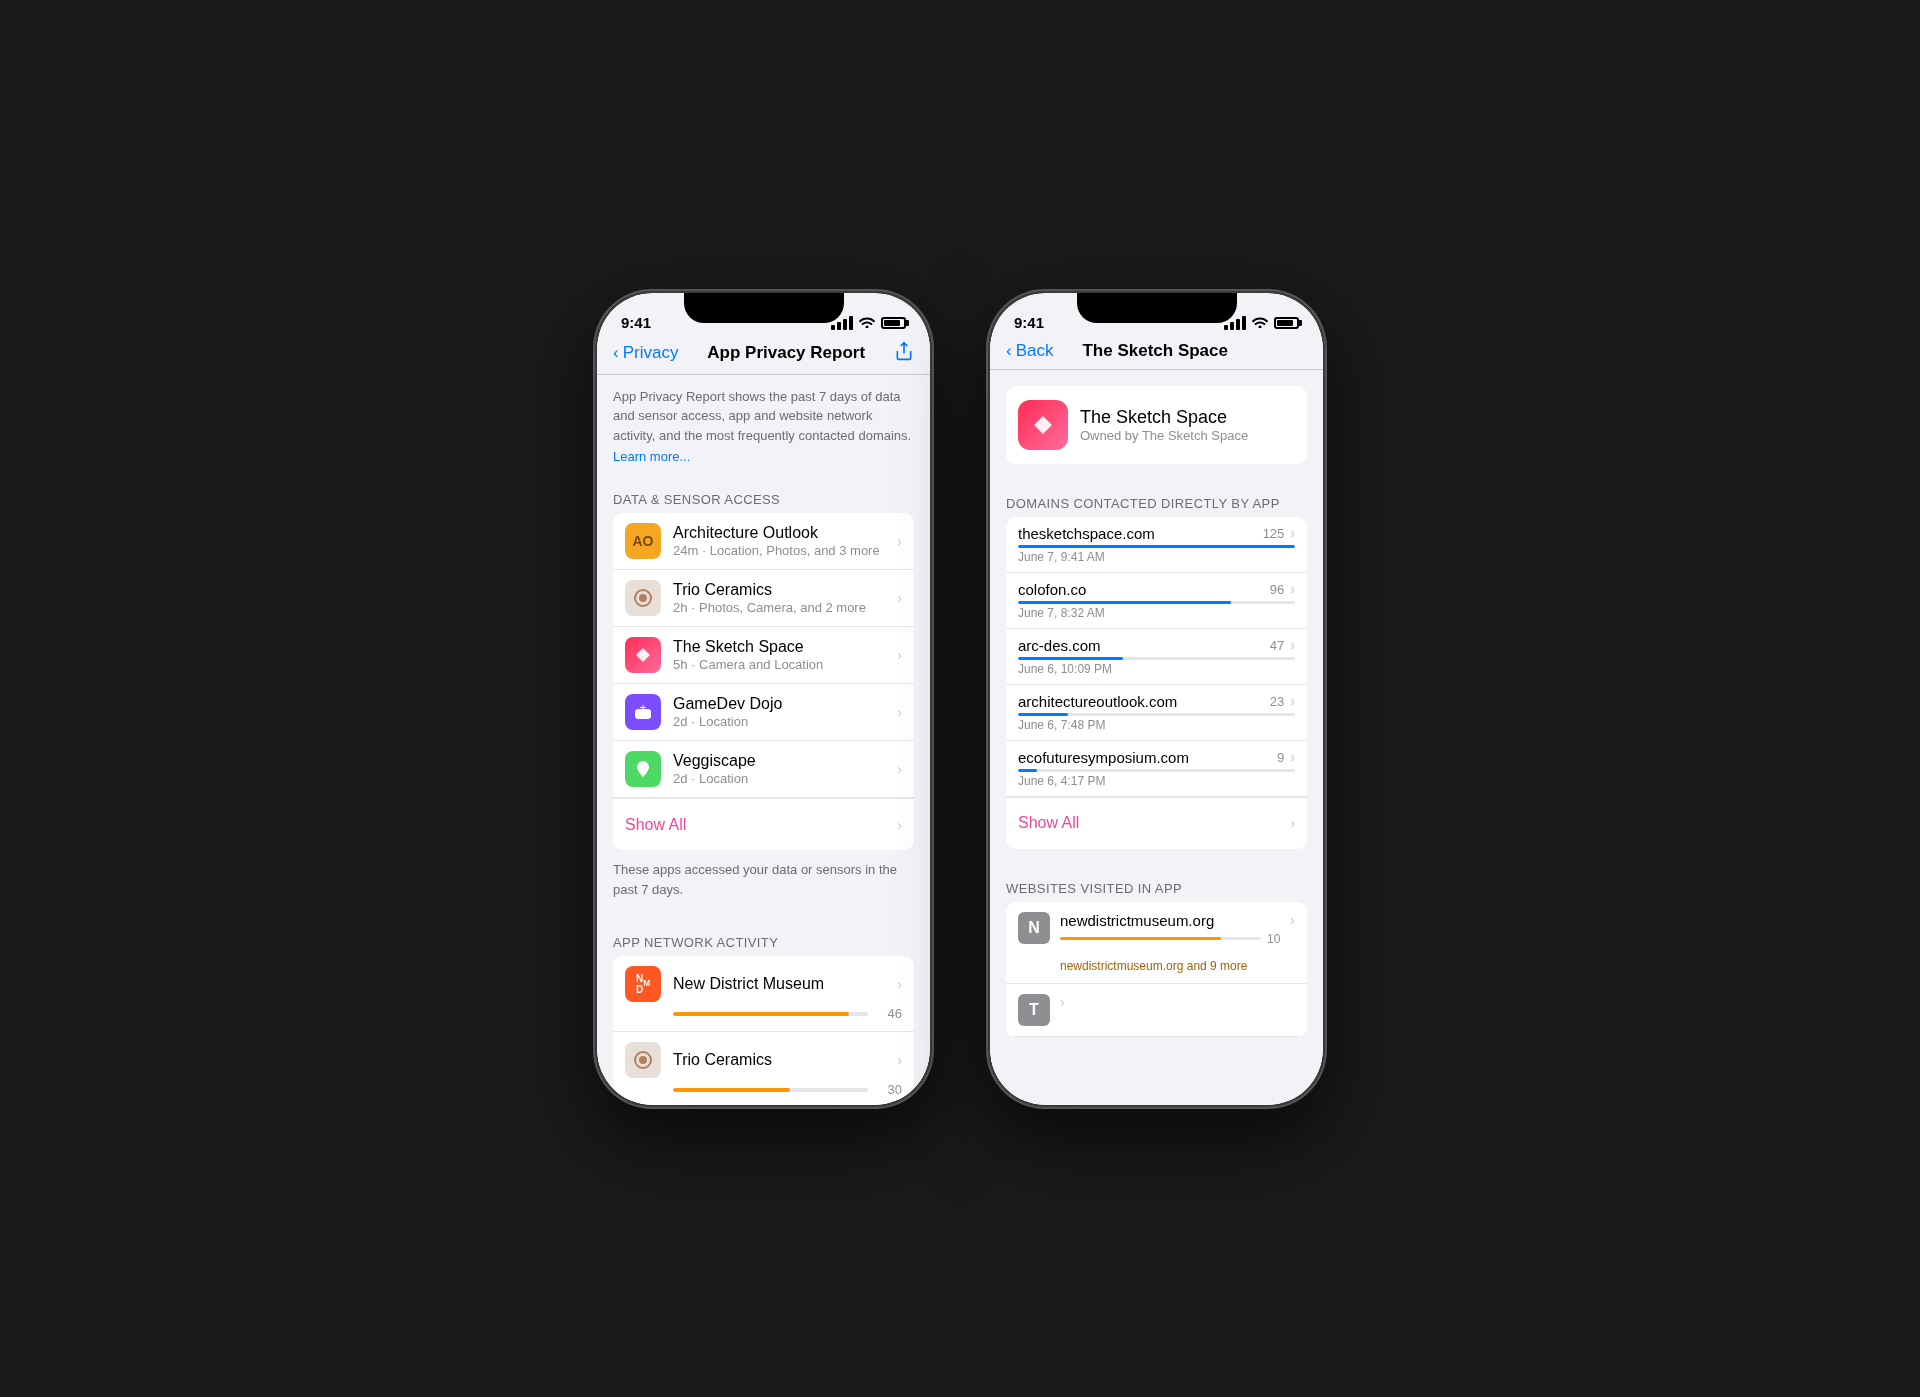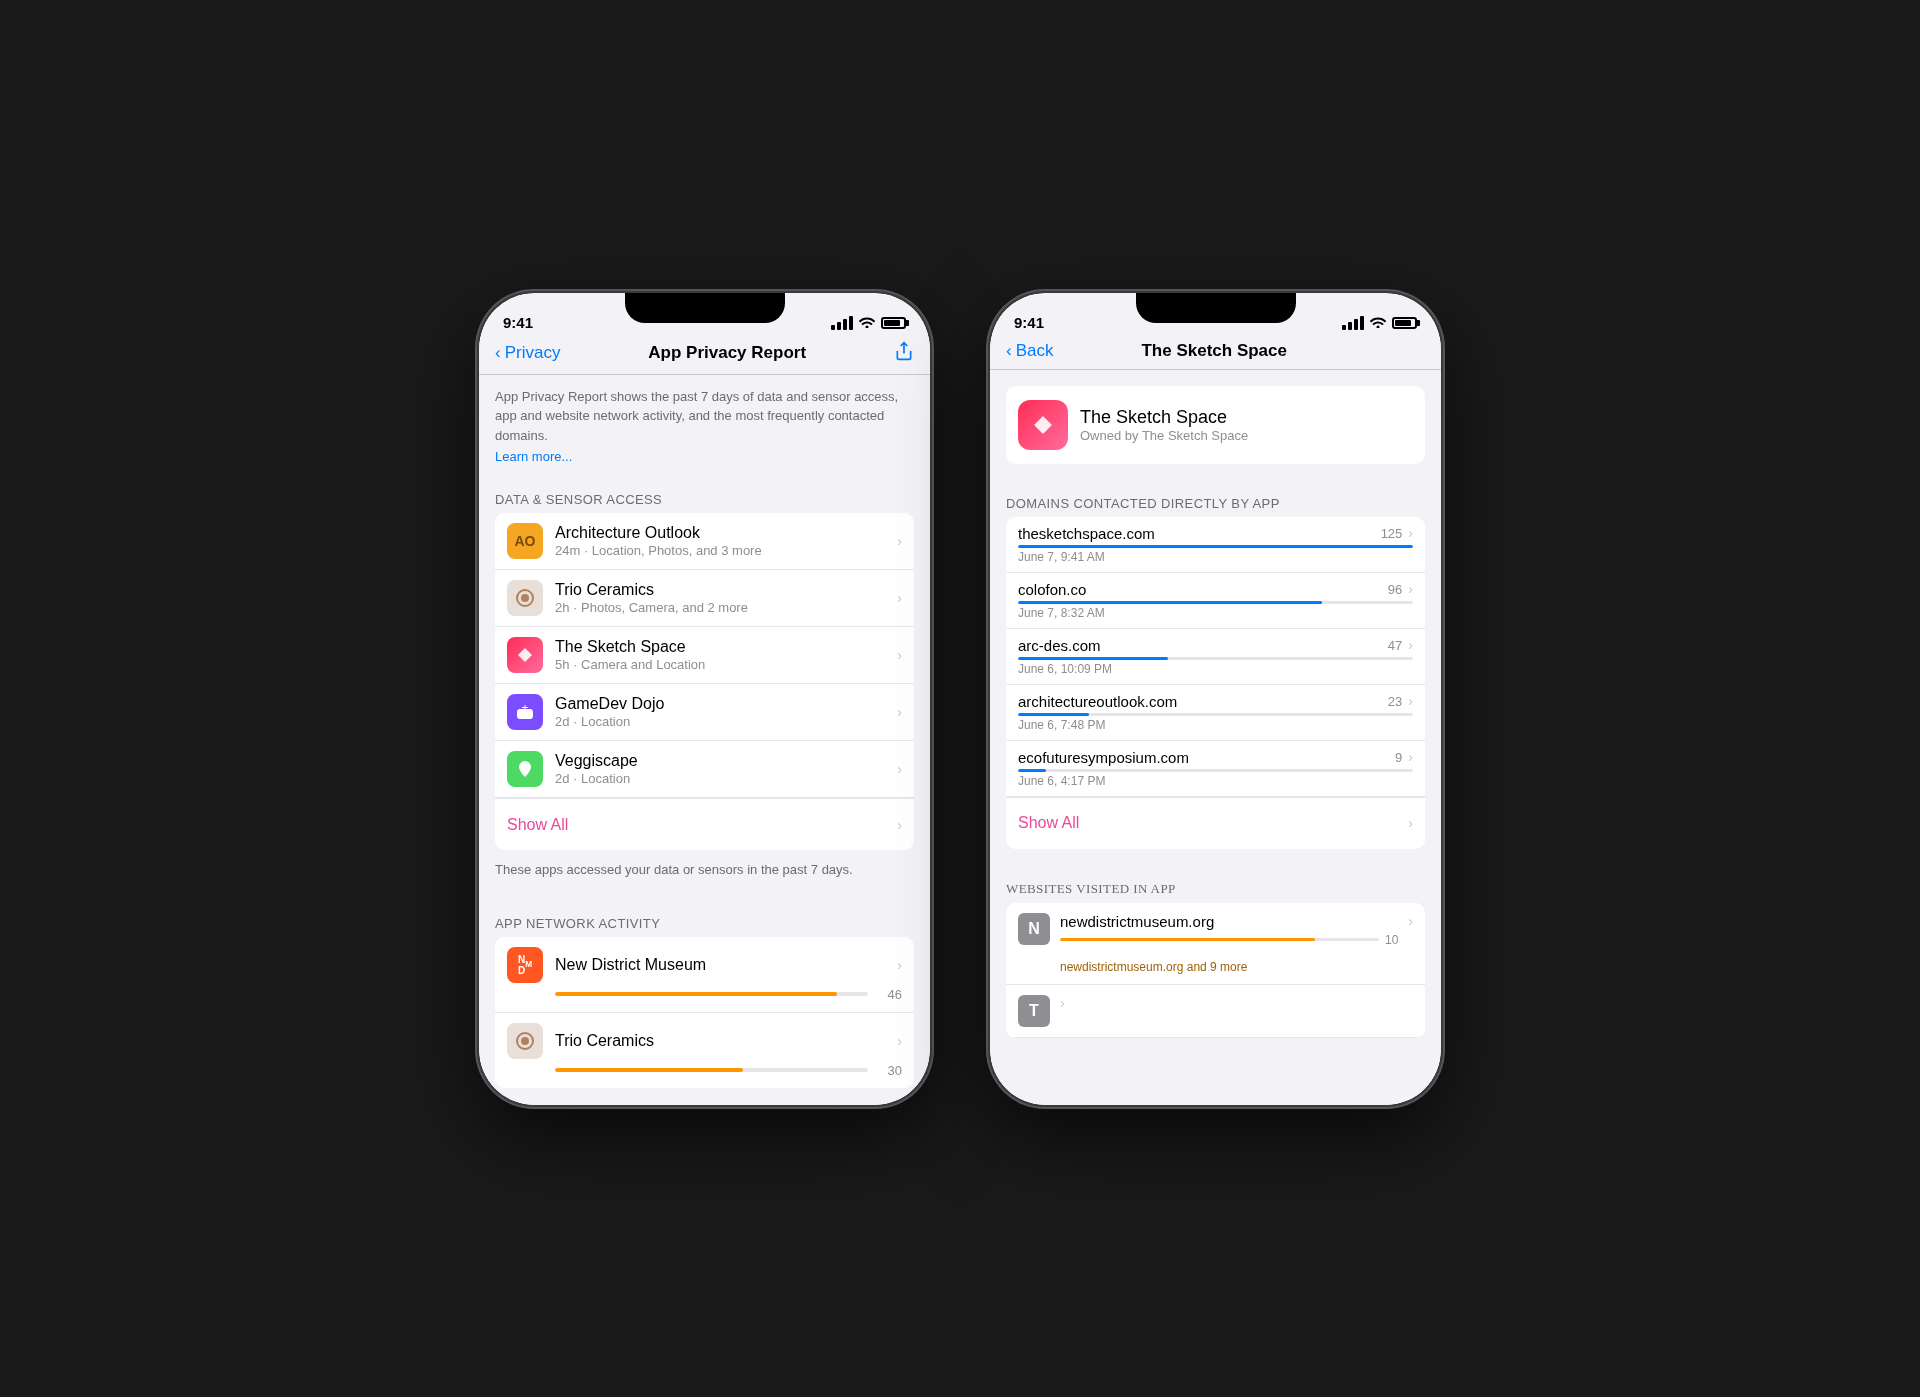--- a/index.html
+++ b/index.html
@@ -9,21 +9,21 @@
       justify-content: center;
       align-items: center;
       min-height: 100vh;
       font-family: -apple-system, 'SF Pro Text', 'Helvetica Neue', sans-serif;
       gap: 60px;
       padding: 40px;
     }
 
     
     .phone {
-      width: 451px;
+      width: 333px;
       height: 812px;
       background: #000;
       border-radius: 55px;
       position: relative;
       box-shadow: 0 0 0 2px #3a3a3a, 0 0 0 4px #555, 0 30px 80px rgba(0,0,0,0.7);
       overflow: hidden;
       flex-shrink: 0;
     }
 
     
@@ -773,21 +773,21 @@
           </div>
           <div class="domain-date">June 6, 4:17 PM</div>
         </div>
 
         <div class="list-item show-all">
           <span class="show-all-text">Show All</span>
           <span class="chevron">›</span>
         </div>
       </div>
 
-      <div class="section-header" style="margin-top:16px;font-family:Liberation Serif, serif;">WEBSITES VISITED IN APP</div>
+      <div class="section-header" style="margin-top:16px;">WEBSITES VISITED IN APP</div>
 
       <div class="list-section">
 
         <div class="website-item">
           <div class="site-icon">N</div>
           <div class="site-info">
             <div class="site-name">newdistrictmuseum.org</div>
             <div class="site-bar-row">
               <div class="site-bar-track">
                 <div class="site-bar-fill-orange" style="width:80%;"></div>

